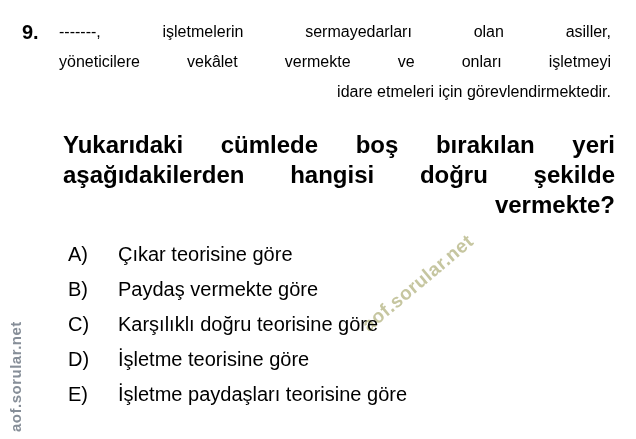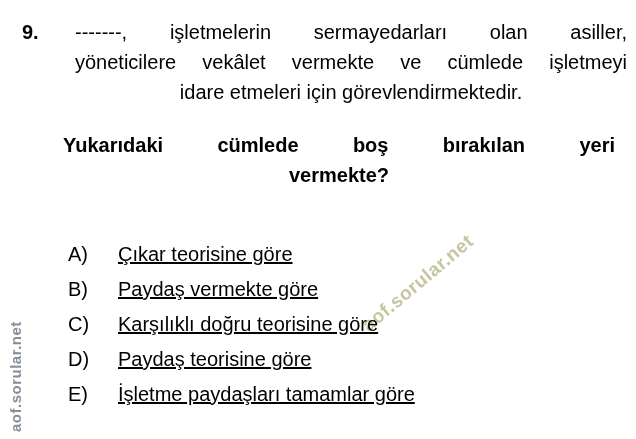--- a/index.html
+++ b/index.html
@@ -31,88 +31,88 @@
     letter-spacing:0.5px;
     white-space:nowrap;
     z-index:1;
   }
   .qnum{
     position:absolute;left:22px;top:17px;
     font-size:20px;font-weight:bold;line-height:30px;
     z-index:2;
   }
   .body-text{
-    position:absolute;left:75px;top:17px;width:552px;
-    font-size:20px;line-height:30px;
+    position:absolute;left:59px;top:17px;width:552px;
+    font-size:16px;line-height:30px;
     z-index:2;
   }
   .prompt-text{
     position:absolute;left:63px;top:130px;width:552px;
-    font-size:20px;line-height:30px;font-weight:bold;
+    font-size:24px;line-height:30px;font-weight:bold;
     z-index:2;
   }
   .jline{text-align:justify;text-align-last:justify;}
-  .lline{text-align:center;}
+  .lline{text-align:right;}
   .options{
     position:absolute;left:68px;top:243px;width:540px;
     font-size:20px;
     z-index:2;
   }
   .option-row{
     display:flex;
     line-height:22px;
     margin-bottom:13px;
     align-items:flex-start;
   }
   .option-letter{
     flex:0 0 50px;
   }
   .option-text{
     flex:1 1 auto;
-    text-decoration:underline;
   }
 </style>
 </head>
 <body>
 
 <div class="page">
 
   <span class="wm-vertical" style="color: rgb(134, 142, 152);">aof.sorular.net</span>
 
   <span class="wm-diagonal" style="color: rgb(198, 198, 160);">aof.sorular.net</span>
 
   <div class="qnum">9.</div>
 
   <div class="body-text">
     <div class="jline">-------, işletmelerin sermayedarları olan asiller,</div>
-    <div class="jline">yöneticilere vekâlet vermekte ve cümlede işletmeyi</div>
+    <div class="jline">yöneticilere vekâlet vermekte ve onları işletmeyi</div>
     <div class="lline">idare etmeleri için görevlendirmektedir.</div>
   </div>
 
   <div class="prompt-text">
     <div class="jline">Yukarıdaki cümlede boş bırakılan yeri</div>
+    <div class="jline">aşağıdakilerden hangisi doğru şekilde</div>
     <div class="lline">vermekte?</div>
   </div>
 
   <div class="options">
     <div class="option-row">
       <span class="option-letter">A)</span>
       <span class="option-text">Çıkar teorisine göre</span>
     </div>
     <div class="option-row">
       <span class="option-letter">B)</span>
       <span class="option-text">Paydaş vermekte göre</span>
     </div>
     <div class="option-row">
       <span class="option-letter">C)</span>
       <span class="option-text">Karşılıklı doğru teorisine göre</span>
     </div>
     <div class="option-row">
       <span class="option-letter">D)</span>
-      <span class="option-text">Paydaş teorisine göre</span>
+      <span class="option-text">İşletme teorisine göre</span>
     </div>
     <div class="option-row">
       <span class="option-letter">E)</span>
-      <span class="option-text">İşletme paydaşları tamamlar göre</span>
+      <span class="option-text">İşletme paydaşları teorisine göre</span>
     </div>
   </div>
 
 </div>
 
 </body></html>

